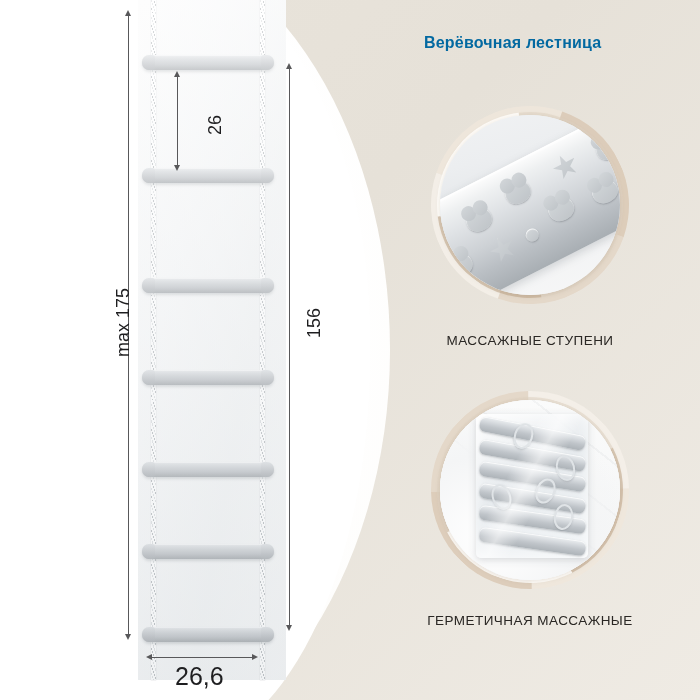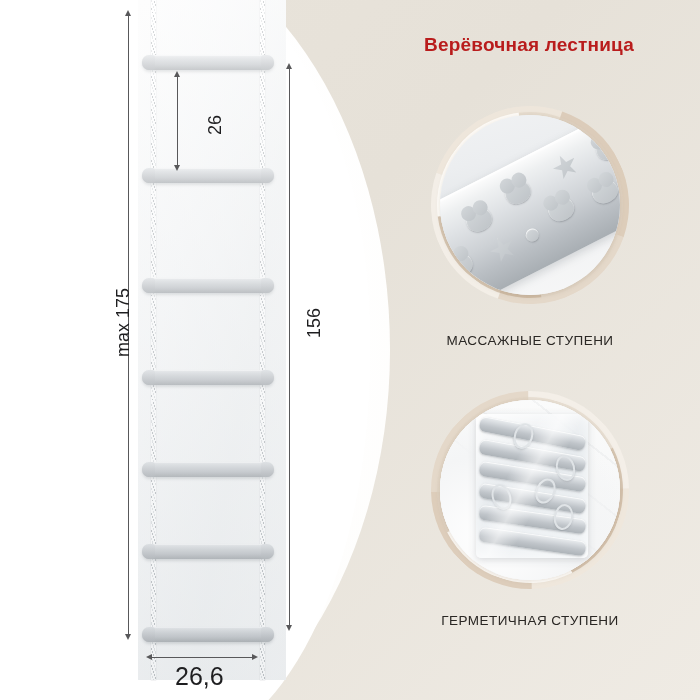--- a/index.html
+++ b/index.html
@@ -27,21 +27,21 @@
     position:absolute;
     left:-60px;top:-40px;
     width:430px;height:790px;
     background:#ffffff;
     border-radius:46% 50% 46% 50% / 50% 48% 50% 48%;
   }
 
   
   #title{
     position:absolute;left:424px;top:34px;
-    font-size:19px;font-weight:bold;color:#b91c1c;
+    font-size:16px;font-weight:bold;color:#0369a1;
     letter-spacing:.2px;white-space:nowrap;
   }
 
   
   #ladder-photo{
     position:absolute;left:138px;top:0px;
     width:148px;height:680px;
     background:linear-gradient(100deg,#fbfbfb 0%,#f6f7f8 30%,#eff1f2 65%,#f4f5f6 100%);
   }
   #ladder-photo::after{ 
@@ -298,13 +298,13 @@
       <div class="pack-rod" style="top:83%;transform:rotate(8deg);"></div>
       <div class="pack-loop" style="left:34%;top:6%;transform:rotate(18deg);"></div>
       <div class="pack-loop" style="left:72%;top:28%;transform:rotate(-14deg);"></div>
       <div class="pack-loop" style="left:54%;top:44%;transform:rotate(24deg);"></div>
       <div class="pack-loop" style="left:14%;top:48%;transform:rotate(-20deg);"></div>
       <div class="pack-loop" style="left:70%;top:62%;transform:rotate(12deg);"></div>
       <div id="pack-sheen"></div>
     </div>
   </div>
 </div>
-<div class="inset-caption" style="left:400px;top:613px;">ГЕРМЕТИЧНАЯ СТУПЕНИ</div>
+<div class="inset-caption" style="left:400px;top:613px;">ГЕРМЕТИЧНАЯ МАССАЖНЫЕ</div>
 
 </body></html>

